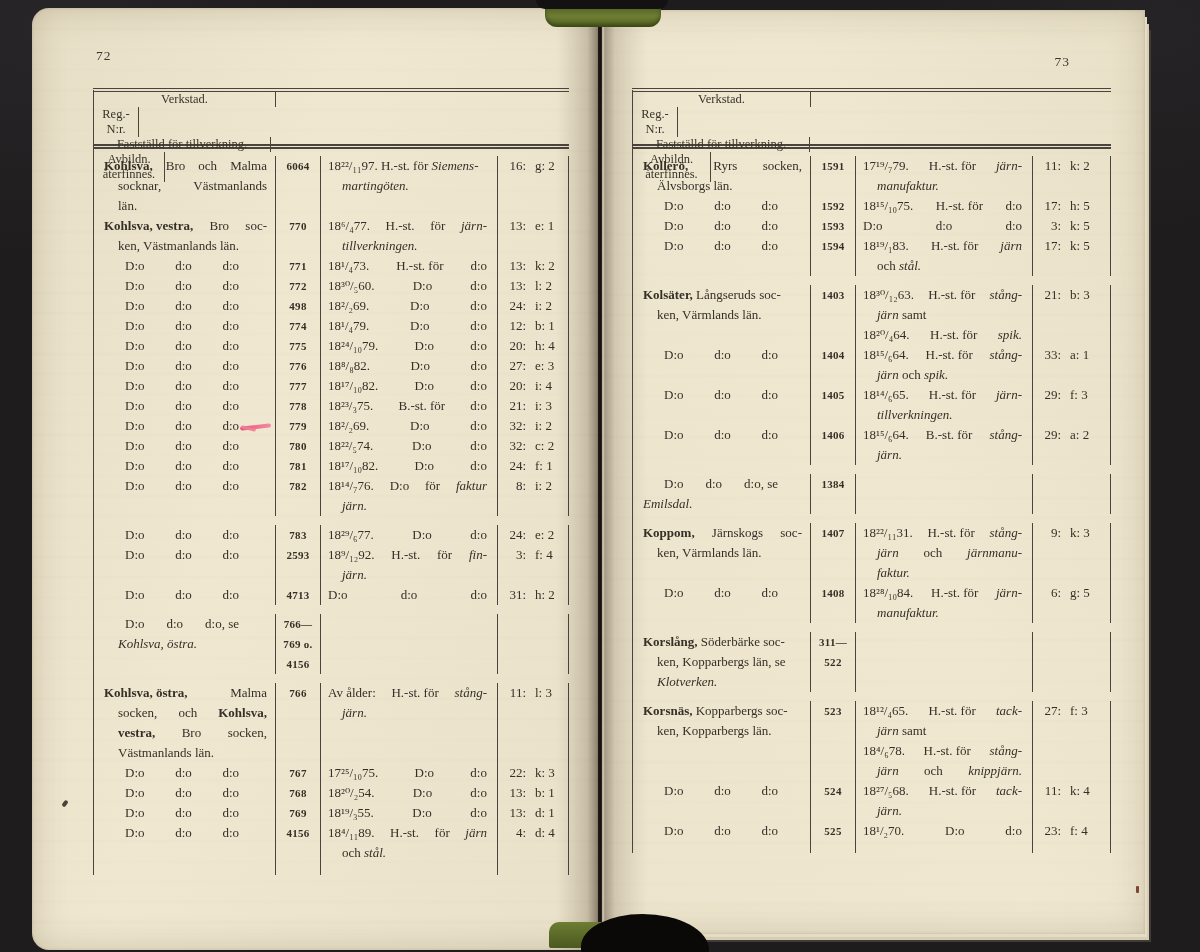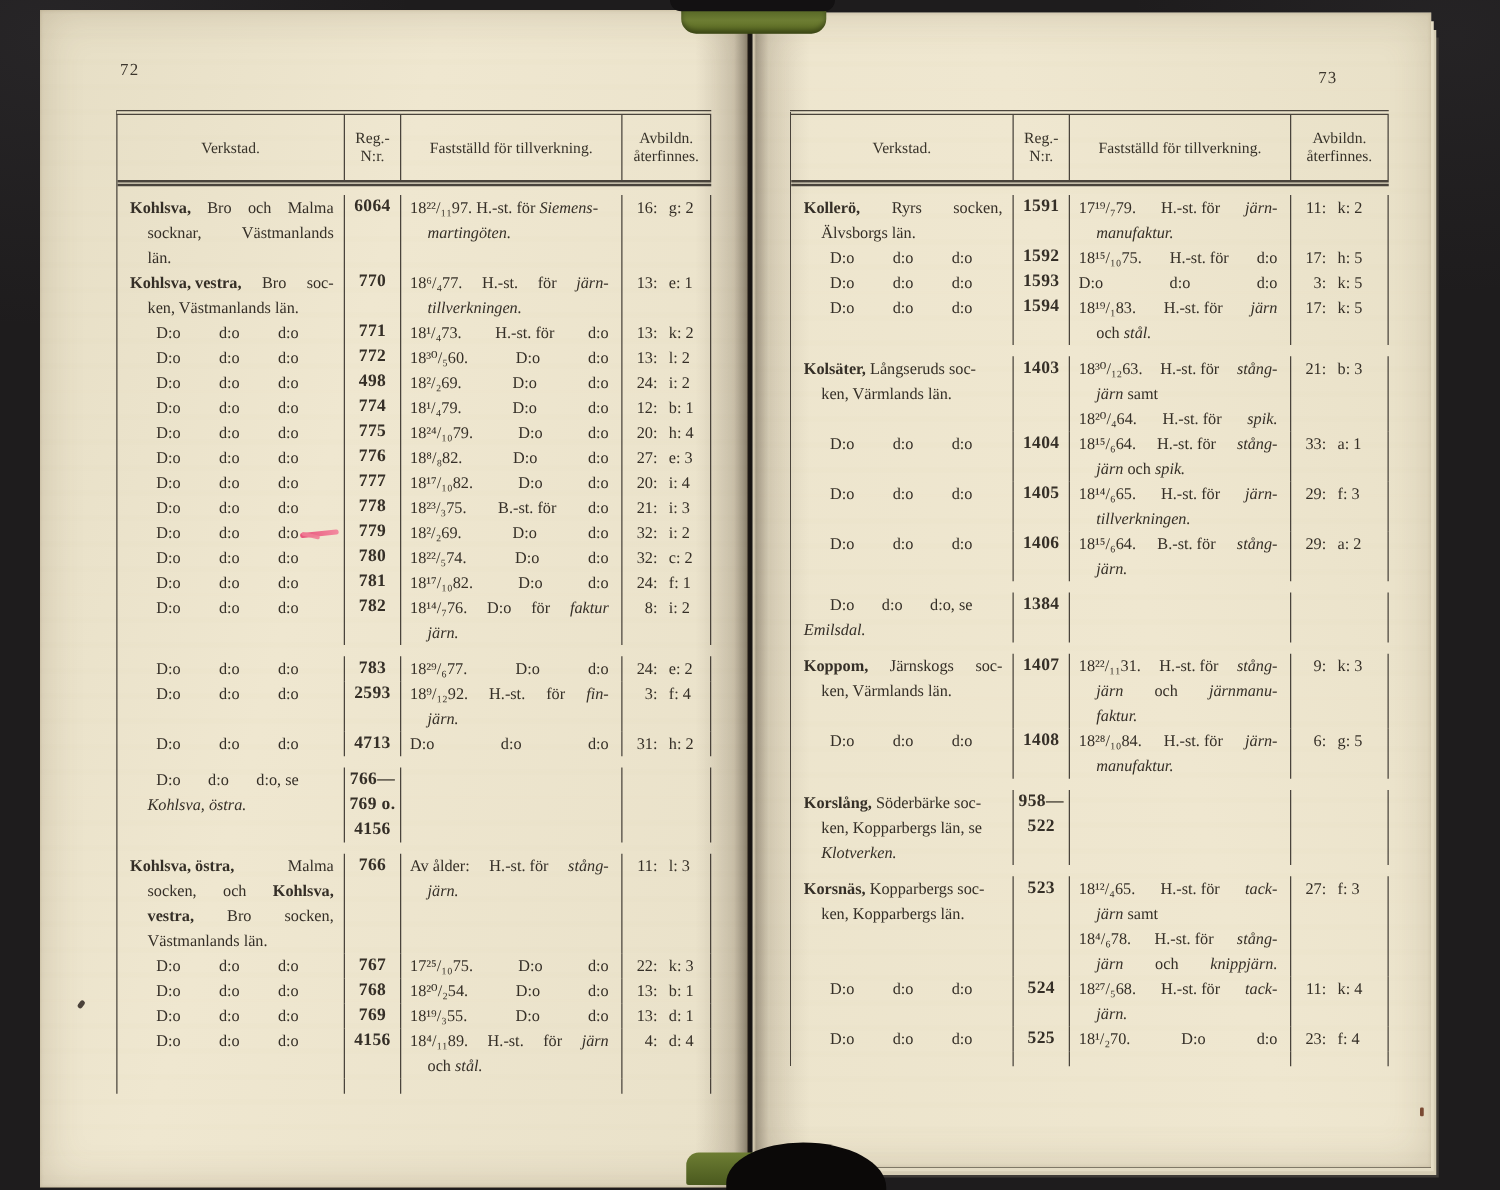--- a/index.html
+++ b/index.html
@@ -11,49 +11,49 @@
   body{background:var(--background);font-family:"Liberation Serif","DejaVu Serif",serif;color:var(--ink);}
   .scene{position:relative;width:1200px;height:952px;overflow:hidden;background:
     radial-gradient(ellipse at 3% 3%, rgba(120,118,128,.10), rgba(0,0,0,0) 18%),
     radial-gradient(ellipse at 97% 3%, rgba(120,118,128,.08), rgba(0,0,0,0) 16%),
     var(--background);}
   .page{position:absolute;z-index:1;background:linear-gradient(105deg,#e6dec5,#efe7d0 40%,#e9e1c9);
     box-shadow: inset 0 0 34px rgba(96,74,44,.22), inset 0 0 3px rgba(120,100,60,.25);}
   .page::before{content:'';position:absolute;inset:0;pointer-events:none;opacity:.6;
     background:repeating-linear-gradient(180deg, rgba(130,108,72,.05) 0 1.5px, rgba(130,108,72,0) 1.5px 20.3px);
     filter:blur(1.2px);}
-  .page-left{left:32px;top:8px;width:566px;height:942px;}
+  .page-left{left:32px;top:8px;width:566px;height:942px;border-radius:17px;}
   .page-right{left:602px;top:10px;width:543px;height:924px;background:linear-gradient(255deg,#e8e0c7,#efe7d0 45%,#ece4cc);
     box-shadow: inset 0 0 34px rgba(96,74,44,.20), inset 0 0 3px rgba(120,100,60,.25),
       4px 5px 0 -2px #e4dcc4, 8px 10px 0 -4px #d6cdb4, 12px 14px 0 -6px #3f3b37;}
   .page-number{position:absolute;font-size:13.5px;letter-spacing:1px;color:#3c362d;}
   .page-left .page-number{top:40px;left:64px;}
   .page-right .page-number{top:44px;right:75px;}
 
   .table{position:absolute;border-top:4px double var(--rule);border-left:1px solid var(--rule);}
   .pg0 .table{left:61px;top:80px;width:475px;}
   .pg1 .table{left:30px;top:78px;width:478px;}
   .pg0 .w-name{width:182px;} .pg0 .w-reg{width:45px;} .pg0 .w-till{width:177px;} .pg0 .w-avb{width:71px;}
   .pg1 .w-name{width:178px;} .pg1 .w-reg{width:45px;} .pg1 .w-till{width:177px;} .pg1 .w-avb{width:78px;}
   .w-name,.w-reg,.w-till,.w-avb{box-sizing:border-box;border-right:1px solid var(--rule);}
 
-  .thead{display:flex;border-bottom:5px double var(--rule);height:52px;}
+  .thead{display:flex;border-bottom:5px double var(--rule);height:52px;flex-direction:column;}
   .hc{display:flex;flex-direction:column;justify-content:center;align-items:center;
      font-size:12.5px;line-height:15px;color:#38332a;}
   .tbody{padding-top:7px;}
   .row{display:flex;align-items:stretch;}
   .row.gap{margin-top:9px;}
   .row.tail{height:12px;}
   .cell{box-sizing:border-box;}
   .c-name{padding:0 8px 0 10px;position:relative;}
   .c-reg{text-align:center;font-weight:bold;}
   .c-till{padding:0 10px 0 7px;}
   .c-avb{padding-left:3px;}
   .ln{height:20px;line-height:20px;white-space:pre;font-size:13px;}
-  .rg{font-size:14px;letter-spacing:.3px;}
+  .rg{font-size:11px;letter-spacing:.3px;}
   .ind{padding-left:14px;}
   .just{display:flex;justify-content:space-between;}
   .ditto{display:flex;justify-content:space-between;width:114px;margin-left:21px;padding-left:0;}
   .b{font-weight:bold;}
   .it{font-style:italic;}
   .avl{display:flex;align-items:flex-end;}
   .avn{display:inline-block;width:25px;text-align:right;}
   .avc{margin-left:9px;}
 
   .red-mark{position:absolute;right:2px;top:5px;width:33px;height:12px;}
@@ -633,21 +633,21 @@
               <div class="ln avl"><span class="avn">6:</span><span class="avc">g: 5</span></div>
             </div>
           </div>
           <div class="row gap">
             <div class="cell c-name w-name">
               <div class="ln"><span class="b">Korslång,</span><span> Söderbärke soc-</span></div>
               <div class="ln ind"><span>ken, Kopparbergs län, se</span></div>
               <div class="ln ind"><span class="it">Klotverken.</span></div>
             </div>
             <div class="cell c-reg w-reg">
-              <div class="ln rg">958—</div>
+              <div class="ln rg">311—</div>
               <div class="ln rg">522</div>
             </div>
             <div class="cell c-till w-till"></div>
             <div class="cell c-avb w-avb"></div>
           </div>
           <div class="row gap">
             <div class="cell c-name w-name">
               <div class="ln"><span class="b">Korsnäs,</span><span> Kopparbergs soc-</span></div>
               <div class="ln ind"><span>ken, Kopparbergs län.</span></div>
             </div>

